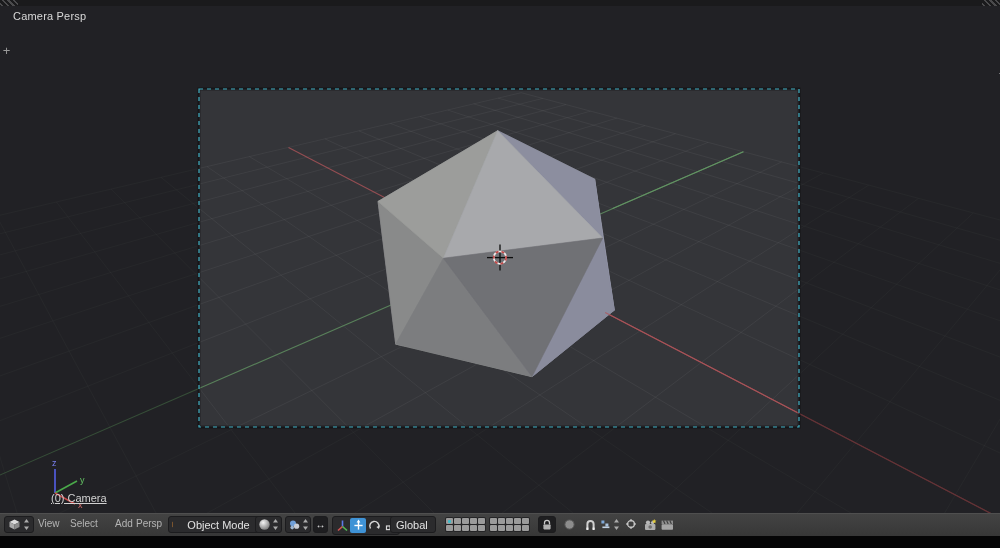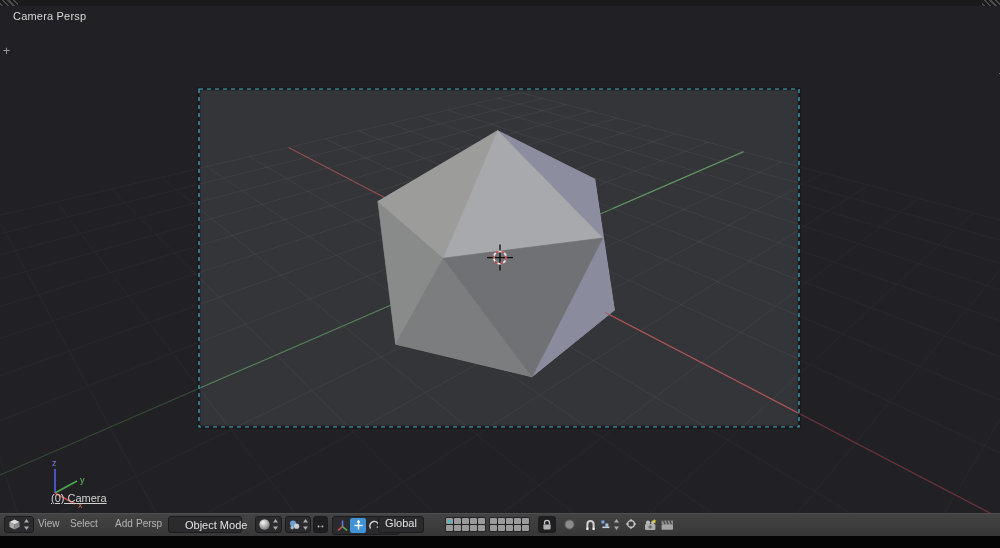--- a/index.html
+++ b/index.html
@@ -161,21 +161,21 @@
     </svg>
   </div>
 
   <div class="menus" id="menus">
       <span class="menu-item" style="left: 38px;">View</span>
       <span class="menu-item" style="left: 70px;">Select</span>
       <span class="menu-item" style="left: 107px; margin-left: 8px;">Add</span>
       <span class="menu-item" style="left: 136px;">Persp</span>
     </div>
 
-  <div class="dd" style="left:168px;width:74px;gap:11px;">
+  <div class="dd" style="left:168px;width:100px;gap:11px;">
     <svg width="13" height="13">
       <polygon id="mi-top" points="6.5,1.5 11.5,4 6.5,6.5 1.5,4" fill="#f0a24c"></polygon>
       <polygon id="mi-front" points="1.5,4 6.5,6.5 6.5,11.5 1.5,9" fill="#c97e31"></polygon>
       <polygon id="mi-side" points="11.5,4 6.5,6.5 6.5,11.5 11.5,9" fill="#a76627"></polygon>
     </svg>
     <span class="lbl">Object Mode</span>
     <svg width="7" height="13" style="margin-left:auto;">
       <path d="M3.5,1 L6,4.6 H1 Z" fill="#ababab"></path>
         <path d="M3.5,12 L1,8.4 H6 Z" fill="#ababab"></path>
     </svg>
@@ -236,21 +236,21 @@
     </div>
     <div class="mbtn">
       <svg width="13" height="13">
         <rect x="2.5" y="7" width="3.6" height="3.6" fill="none" stroke="#d8d8d8" stroke-width="1.2"></rect>
         <line x1="6" y1="7" x2="10.6" y2="2.6" stroke="#d8d8d8" stroke-width="1.3"></line>
         <path d="M11.6,1.4 L11.4,4.6 L8.8,2 Z" fill="#d8d8d8"></path>
       </svg>
     </div>
   </div>
 
-  <div class="dd" style="left:378px;width:46px;flex-direction:column;">
+  <div class="dd" style="left:390px;width:46px;">
     <span class="lbl">Global</span>
     <svg width="7" height="13" style="margin-left:auto;">
       <path d="M3.5,1 L6,4.6 H1 Z" fill="#ababab"></path>
         <path d="M3.5,12 L1,8.4 H6 Z" fill="#ababab"></path>
     </svg>
   </div>
 
   <div class="layers" style="left:446px;" id="layers">
       <div class="lblock">
         <div class="lcell">

